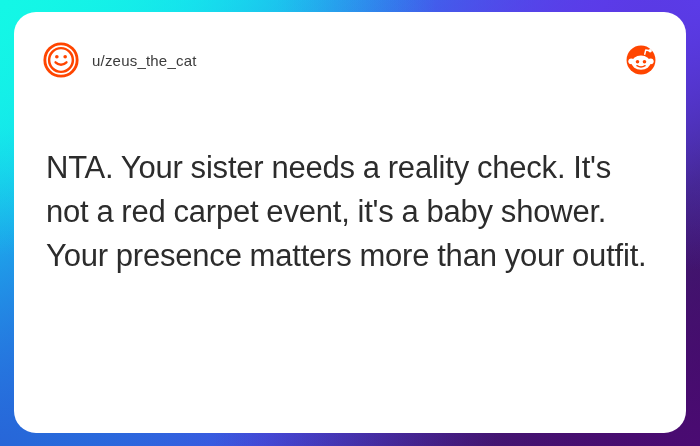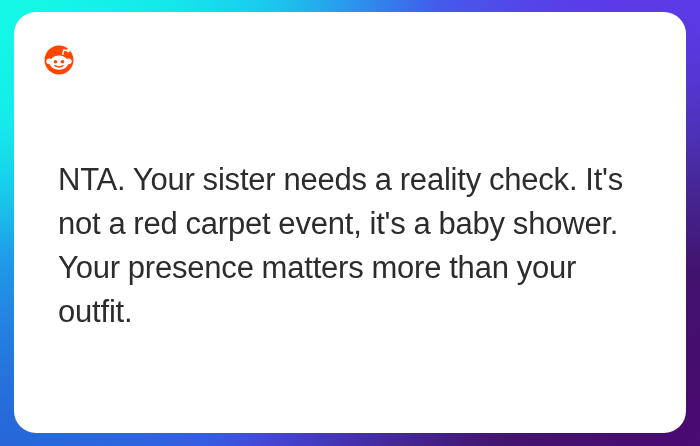--- a/index.html
+++ b/index.html
@@ -78,35 +78,47 @@
   
   .card-body {
     flex: 1 1 auto;
     padding-top: 60px;
   }
   .post-text {
     font-size: 31px;
     line-height: 44px;
     color: #2c2c2c;
     letter-spacing: -0.2px;
-    margin: 16px;
+    margin: 4px;
     max-width: 605px;
     font-weight: 400;
     word-spacing: -0.5px;
   }
 </style>
 </head>
 <body>
 
 <div id="screenshot">
 
   <div class="card">
 
     <div class="card-header">
 
+      <div class="author">
+        <span class="avatar">
+          <svg viewBox="0 0 40 40" width="38" height="38" aria-hidden="true">
+            <circle cx="20" cy="20" r="17" fill="none" stroke="#FF4500" stroke-width="3"></circle>
+            <circle cx="20" cy="20" r="12.5" fill="none" stroke="#FF4500" stroke-width="2.6"></circle>
+            <circle cx="15.6" cy="16.6" r="1.9" fill="#FF4500"></circle>
+            <circle cx="24.4" cy="16.6" r="1.9" fill="#FF4500"></circle>
+            <path d="M14.2 22.4 Q20 27.6 25.8 22.4" fill="none" stroke="#FF4500" stroke-width="2.4" stroke-linecap="round"></path>
+          </svg>
+        </span>
+        <span class="author-name">u/zeus_the_cat</span>
+      </div>
 
       <span class="brand-logo">
         <svg viewBox="0 0 40 40" width="34" height="34" aria-hidden="true">
           <circle cx="20" cy="20" r="17" fill="#FF4500"></circle>
 
           <path d="M24.4 13.2 L25.6 8.2 L30.3 9.2" fill="none" stroke="#FFFFFF" stroke-width="1.7" stroke-linecap="round" stroke-linejoin="round"></path>
           <circle cx="30.8" cy="9.1" r="2.0" fill="#FFFFFF"></circle>
 
           <ellipse cx="20" cy="23.2" rx="11.2" ry="8.4" fill="#FFFFFF"></ellipse>
 

